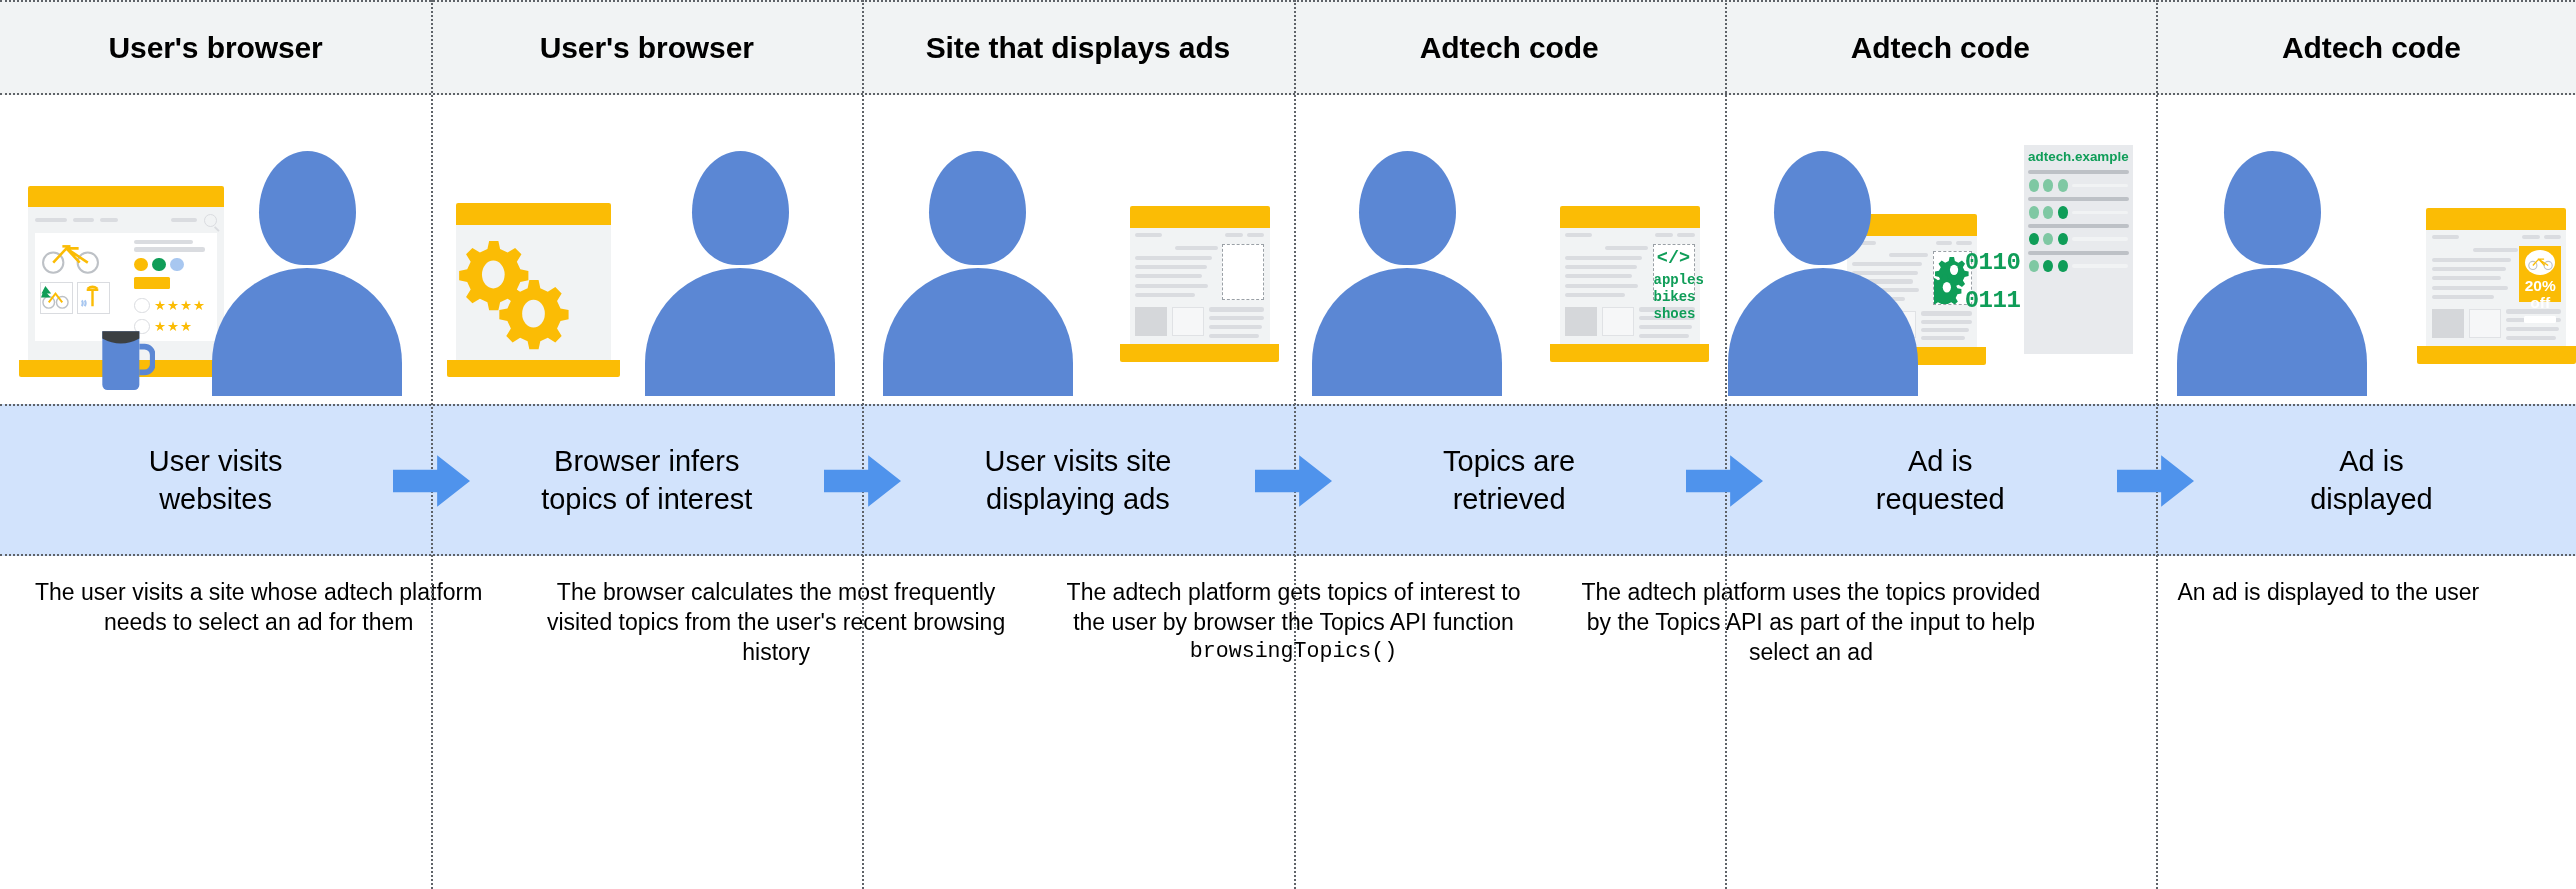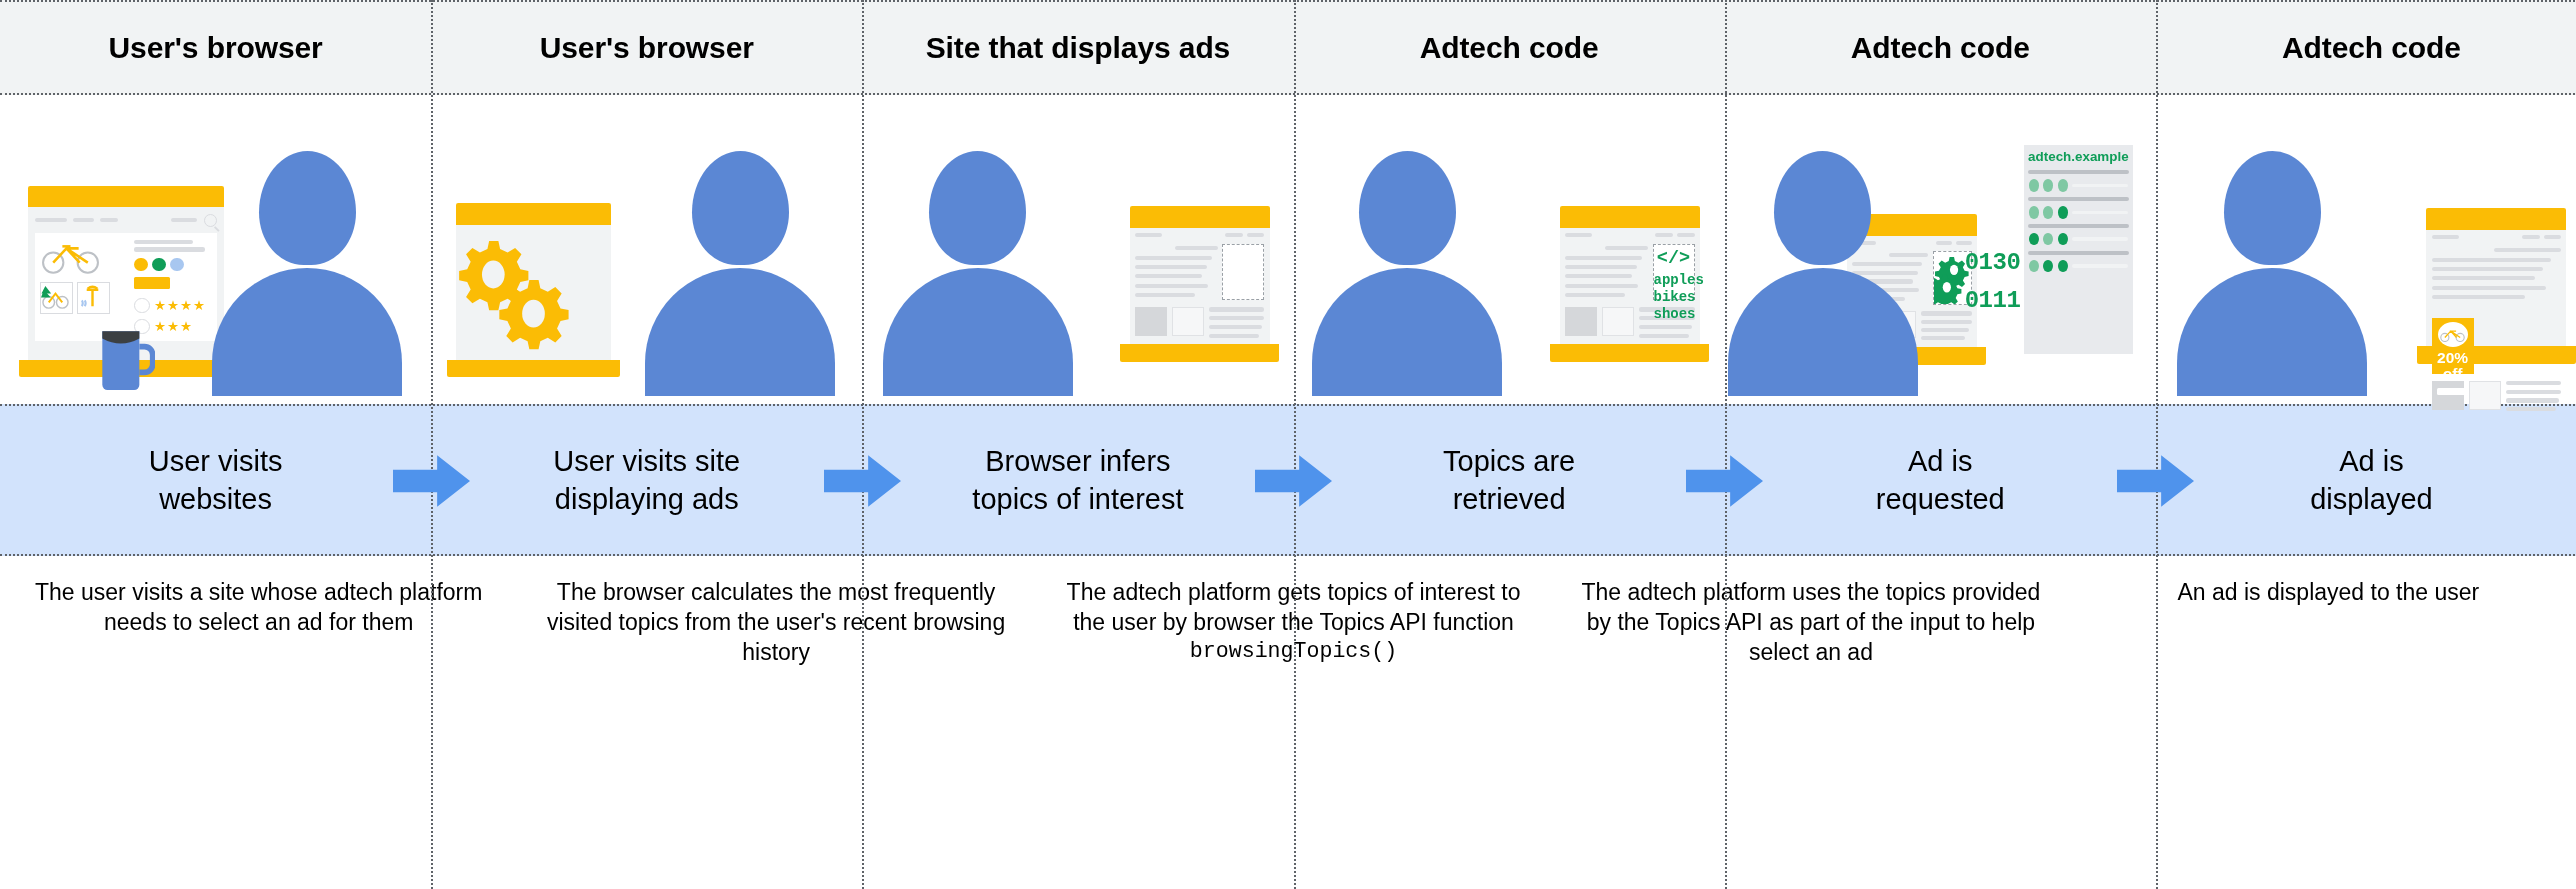--- a/index.html
+++ b/index.html
@@ -514,21 +514,21 @@
                 <div class="line" style="width:100%; margin-bottom:4.1px;"></div>
                 <div class="line" style="width:100%; margin-bottom:4.1px;"></div>
                 <div class="line" style="width:96%; margin-bottom:4.1px;"></div>
                 <div class="line" style="width:88%;"></div>
               </div>
             </div>
           </div>
           <div class="br-foot wide"></div>
         </div>
 
-        <div class="binary" style="left:240px; bottom:120px;">0130</div>
+        <div class="binary" style="left:240px; bottom:120px;">0110</div>
         <div class="binary" style="left:240px; bottom:82px;">0111</div>
 
         <div class="server" style="right:23px; bottom:42px; width:109px; height:209px;">
           <div class="srv-title">adtech.example</div>
           <div class="srv-rule"></div>
           <div class="srv-row">
             <span class="dot pale"></span>
             <span class="dot pale"></span>
             <span class="dot pale"></span>
             <span class="bar"></span>
@@ -566,21 +566,21 @@
         </div>
         <div class="browser" style="right:20.6px; width:140px; bottom:32px;">
           <div class="br-top"></div>
           <div class="br-body" style="height:106px; padding:5.2px 5.2px; position:relative;">
             <div style="display:flex; align-items:center; margin-bottom:7.2px;">
               <div class="line" style="width:27px;"></div>
               <div style="flex:1"></div>
               <div class="line" style="width:17.5px; margin-right:4.1px;"></div>
               <div class="line" style="width:17.5px;"></div>
             </div>
-            <div style="display:flex; gap:19px;flex-direction:column;">
+            <div style="display:flex; gap:1px;">
               <div style="flex:1; padding-top:2.1px;">
                 <div class="line" style="width:52%; margin:0 0 5.2px auto;"></div>
                 <div class="line" style="width:92%; margin-bottom:5.2px;"></div>
                 <div class="line" style="width:86%; margin-bottom:5.2px;"></div>
                 <div class="line" style="width:80%; margin-bottom:5.2px;"></div>
                 <div class="line" style="width:88%; margin-bottom:5.2px;"></div>
                 <div class="line" style="width:72%;"></div>
               </div>
               <div class="promo" style="position:relative; width:42px; height:56px; flex:none;">
                 <div class="disc" style="width:30px;height:25px;">
@@ -607,22 +607,22 @@
             </div>
           </div>
           <div class="br-foot wide"></div>
         </div>
       </div>
     </div>
   </div>
 
   <div class="row" id="step-row">
     <div class="col step-cell">User visits<br>websites</div>
+    <div class="col step-cell">Browser infers<br>topics of interest</div>
     <div class="col step-cell">User visits site<br>displaying ads</div>
-    <div class="col step-cell">Browser infers<br>topics of interest</div>
     <div class="col step-cell">Topics are<br>retrieved</div>
     <div class="col step-cell">Ad is<br>requested</div>
     <div class="col step-cell">Ad is<br>displayed</div>
   </div>
 
   <div class="row" id="desc-row">
     <div class="col desc-cell">
       <div class="desc-text">The user visits a site whose adtech platform needs to select an ad for them</div>
     </div>
     <div class="col desc-cell">

